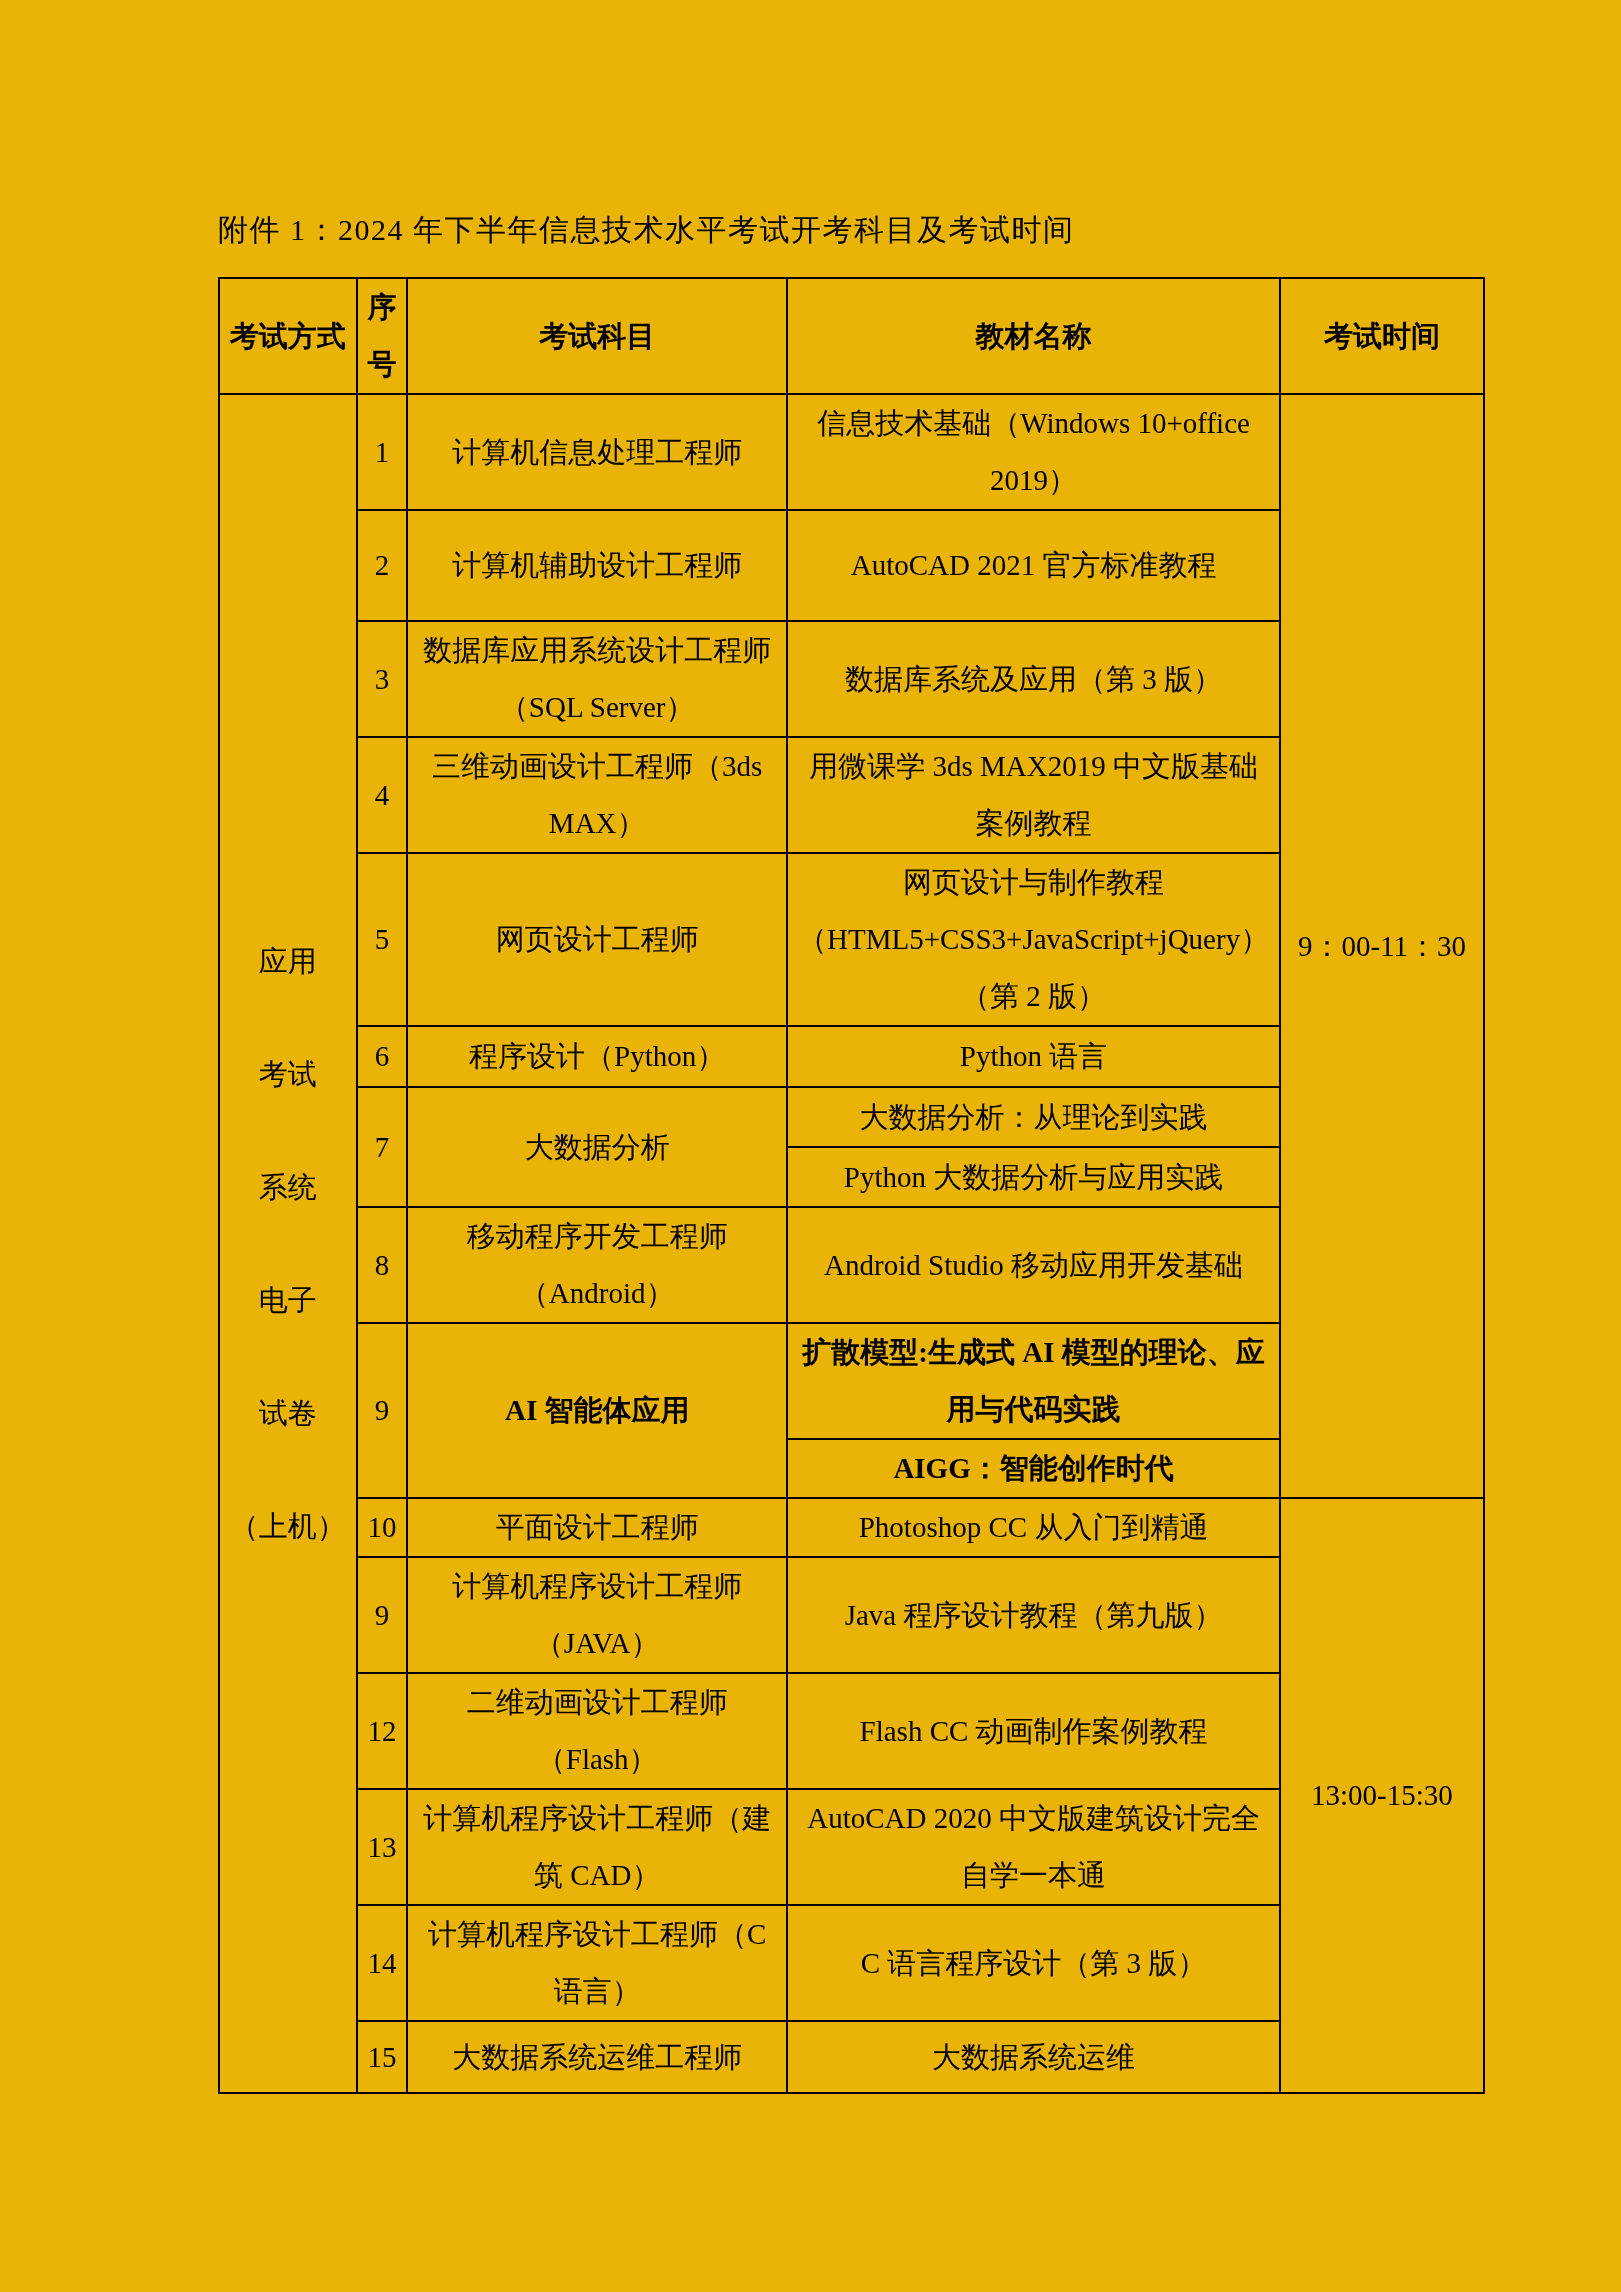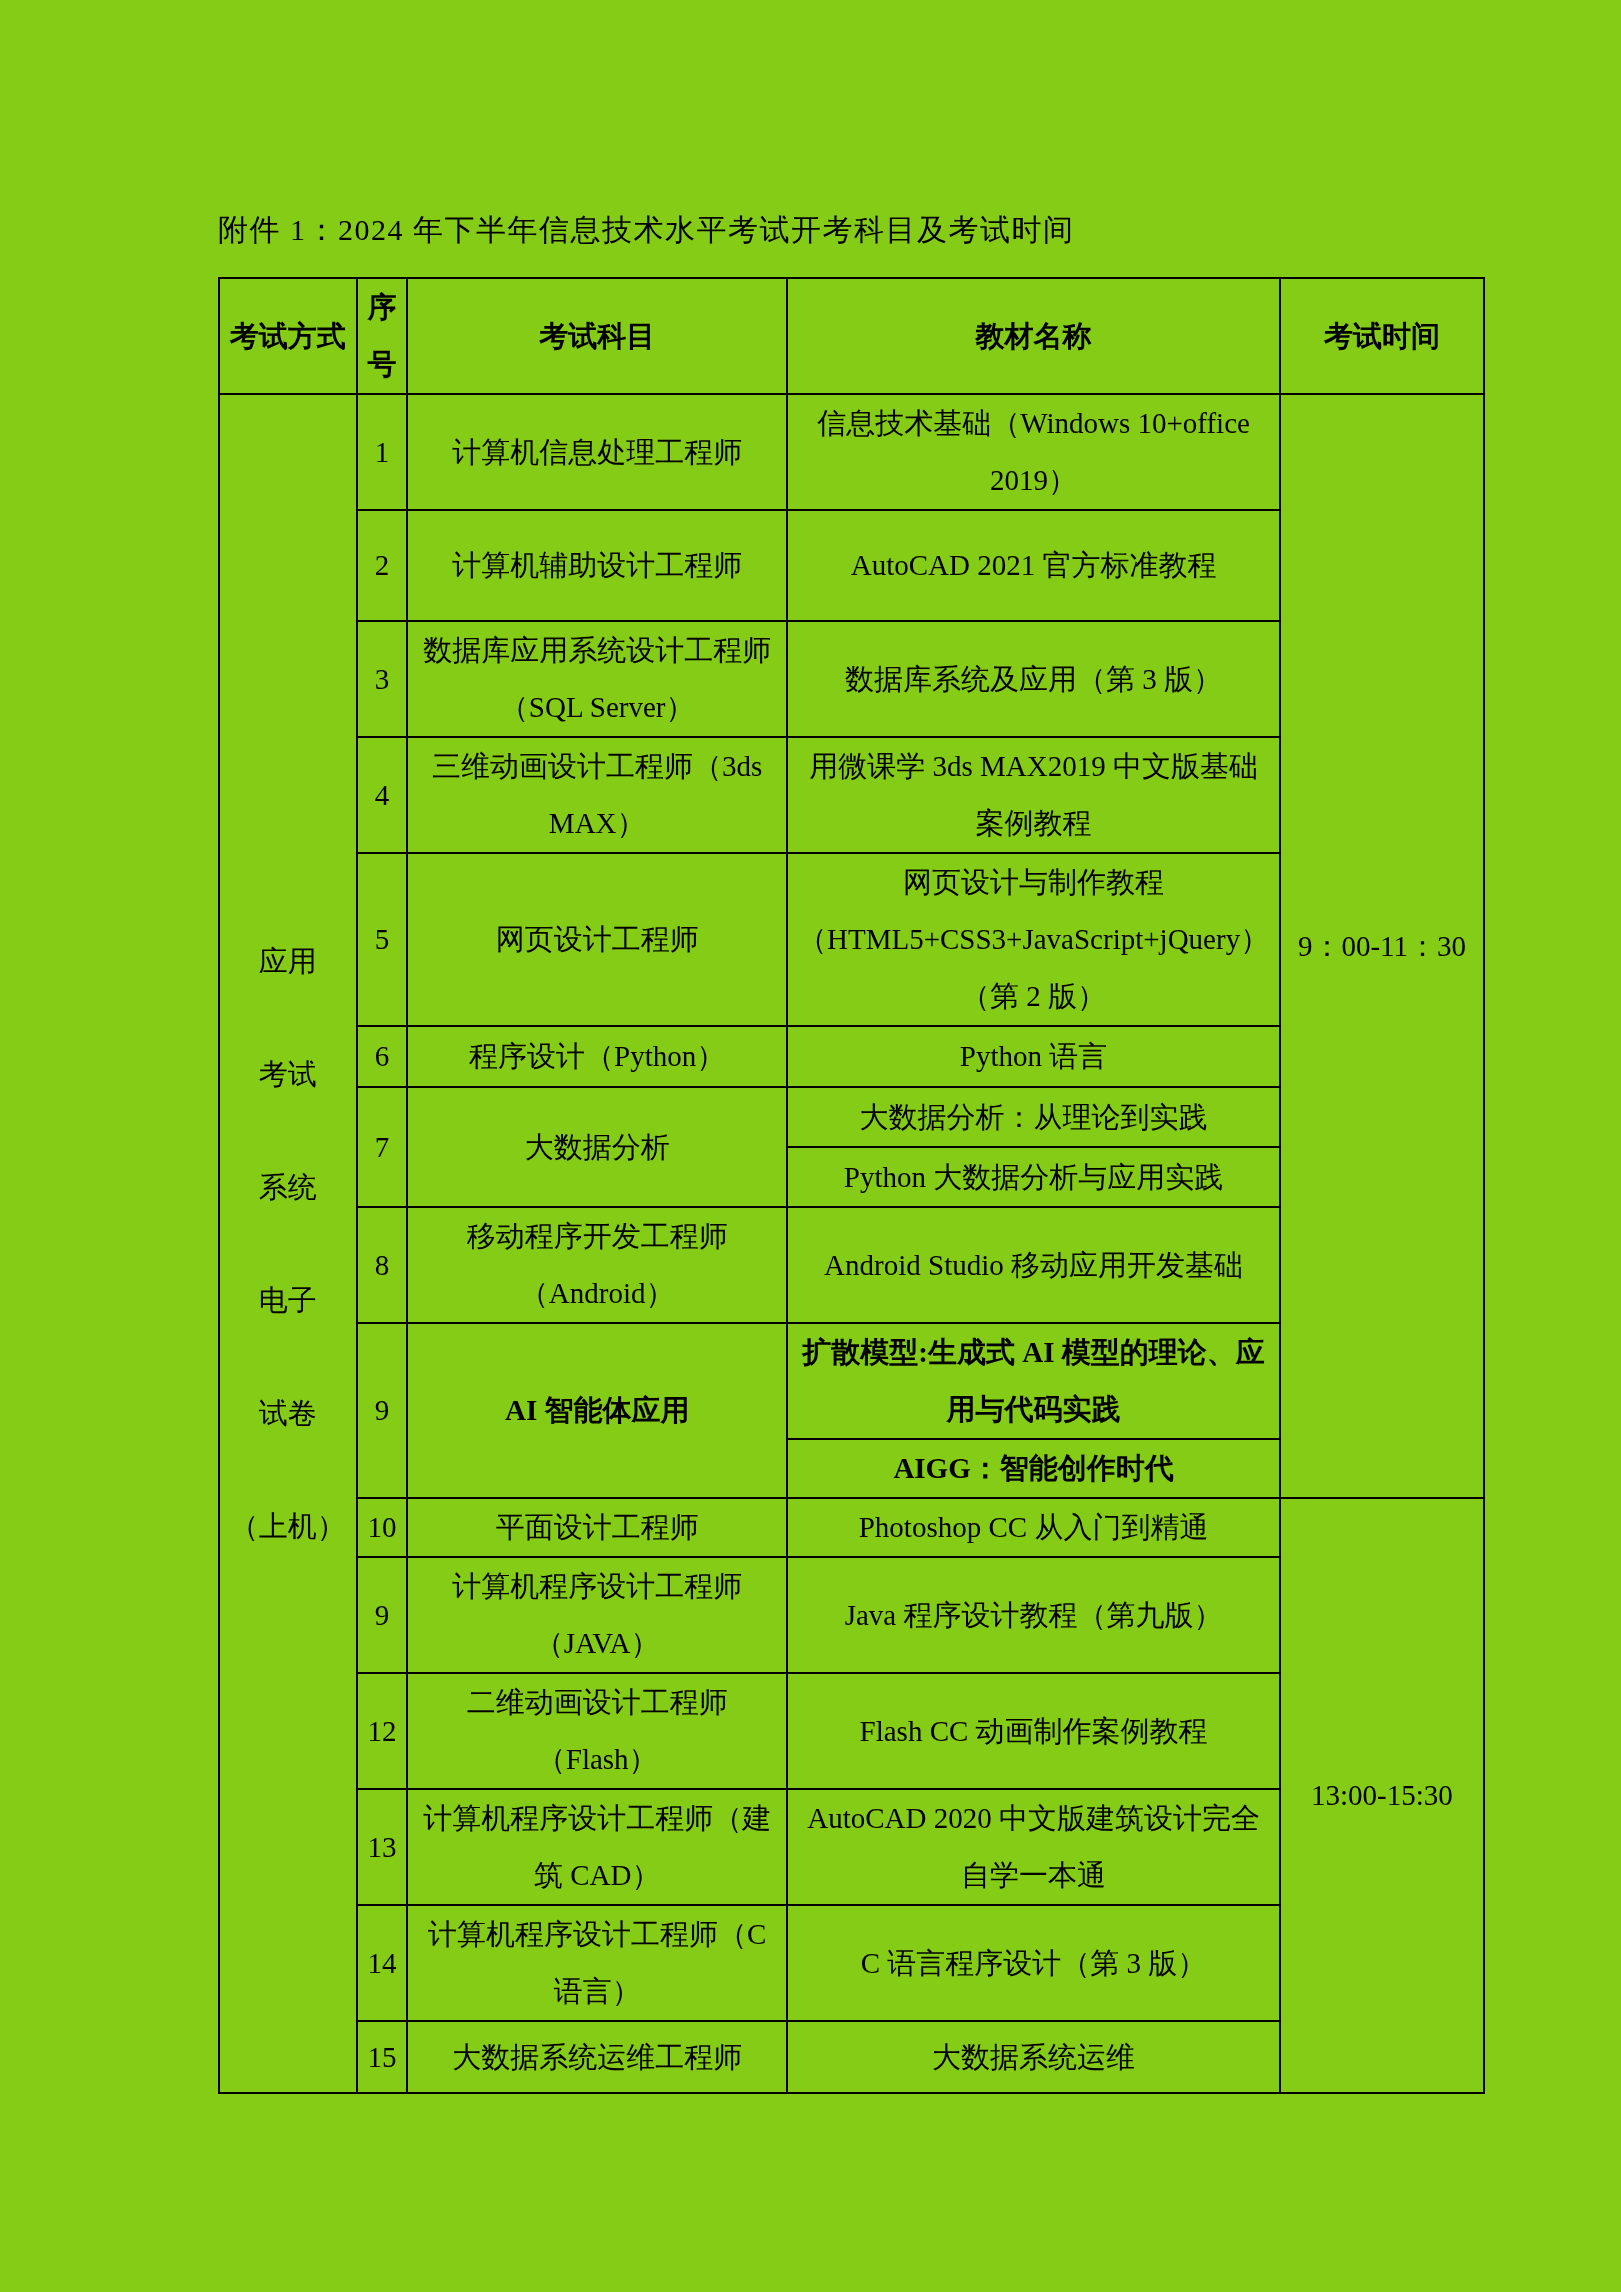--- a/index.html
+++ b/index.html
@@ -1,17 +1,17 @@
 <!DOCTYPE html>
 <html><head>
 <meta charset="utf-8">
 <style>
   html,body { margin:0; padding:0; background:#e8e8e8; }
   .page {
-    position:relative; width:1621px; height:2293px; background:#84cc16;
+    position:relative; width:1621px; height:2293px; background:#eab308;
     font-family:"Liberation Serif","DejaVu Serif",serif; color:#000;
     margin:0 auto; overflow:hidden;
   }
   .doc-title {
     position:absolute; left:218px; top:210px;
     font-size:30px; line-height:39px; letter-spacing:1.5px; white-space:nowrap;
   }
   table.sched {
     position:absolute; left:218px; top:277px;
     border-collapse:collapse; table-layout:fixed;

